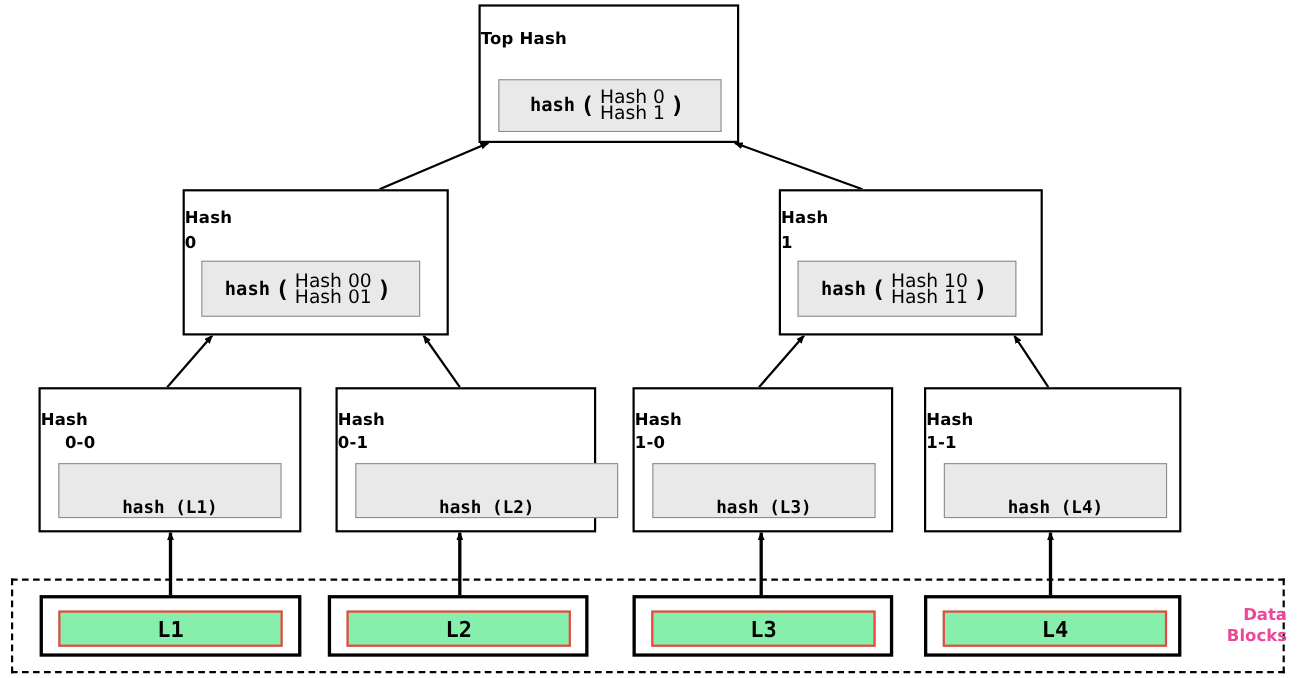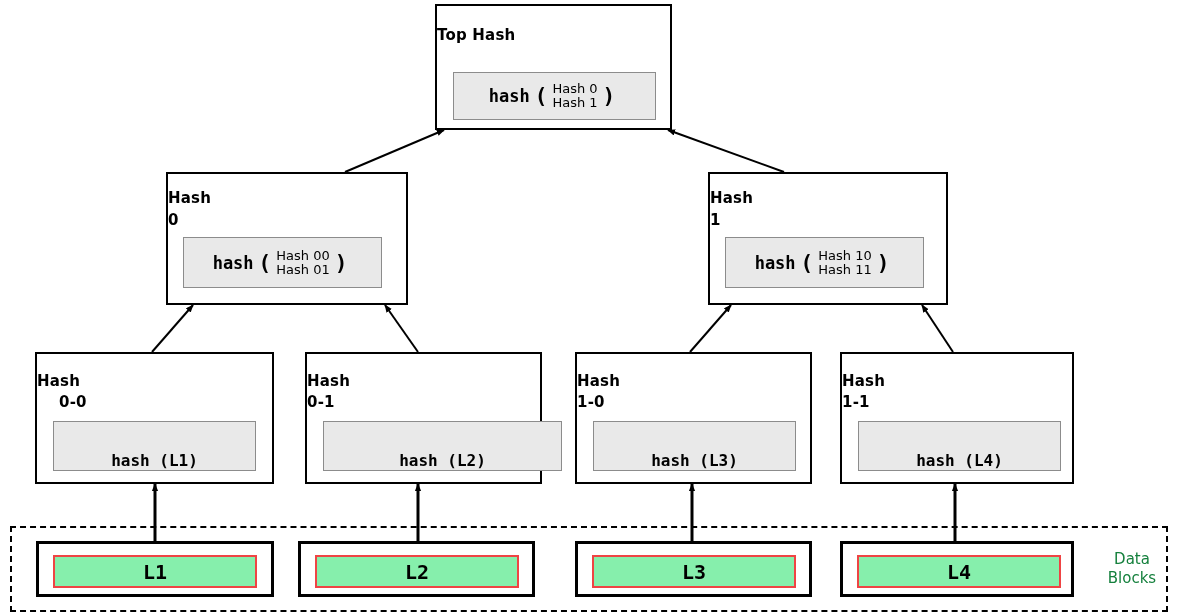--- a/index.html
+++ b/index.html
@@ -70,21 +70,21 @@
     font-family: "DejaVu Sans Mono", monospace;
     font-weight: bold;
     font-size: 21px;
     color: #000000;
     padding: 0 5px;
   }
   .args {
     display: flex;
     flex-direction: column;
     font-family: "DejaVu Sans", sans-serif;
-    font-size: 13px;
+    font-size: 17px;
     line-height: 14px;
     font-weight: normal;
     color: #000000;
     text-align: center;
   }
   .leaf-fn {
     font-family: "DejaVu Sans Mono", monospace;
     font-weight: bold;
     font-size: 16px;
     color: #000000;
@@ -112,25 +112,25 @@
     display: flex;
     align-items: center;
     justify-content: center;
     font-family: "DejaVu Sans Mono", monospace;
     font-weight: bold;
     font-size: 20px;
     color: #000000;
   }
   #data-label {
     position: absolute;
-    text-align: center;
-    font-weight: normal;
+    text-align: right;
+    font-weight: bold;
     font-size: 15px;
     line-height: 19px;
-    color: #15803d;
+    color: #ec4899;
   }
 </style>
 </head>
 <body>
 
 <div id="canvas">
 
   <svg id="edges" viewBox="0 0 1183 616" width="1183" height="616">
     <defs>
       <marker id="arrow" markerWidth="9" markerHeight="9" refX="7.2" refY="3.2" orient="auto" markerUnits="userSpaceOnUse">

